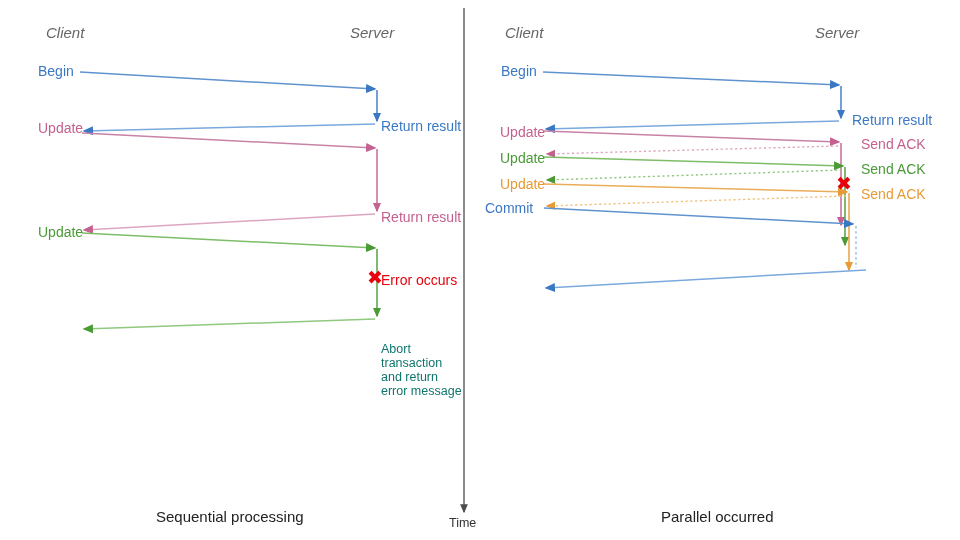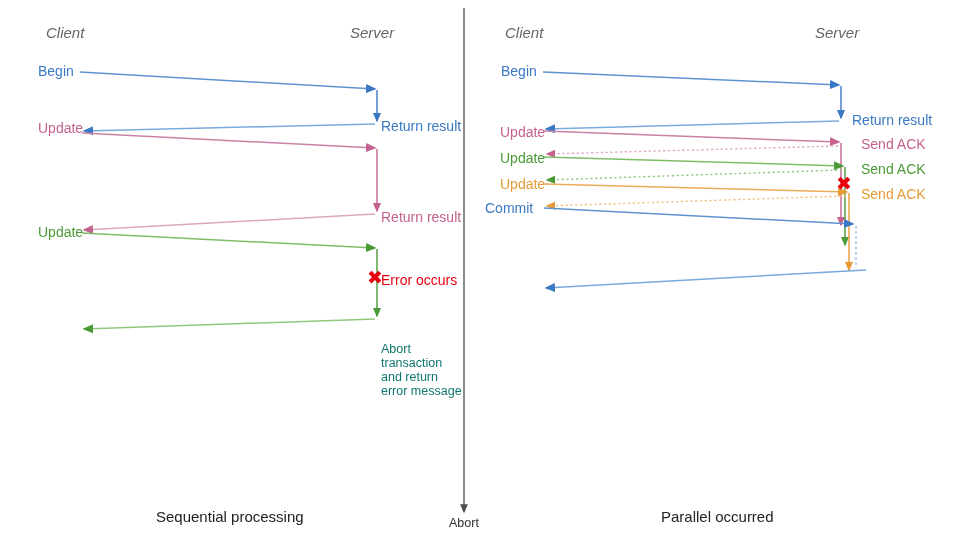--- a/index.html
+++ b/index.html
@@ -103,21 +103,21 @@
   <div class="lbl msg" style="left:381px;top:209px;color:#c4618f;">Return result</div>
   <div class="lbl msg" style="left:38px;top:224px;color:#4a9a36;">Update</div>
 
   <div class="xmark" style="left:367px;top:268px;">✖</div>
   <div class="lbl msg" style="left:381px;top:272px;color:#e8000d;">Error occurs</div>
 
   <div class="lbl blockTxt" style="left:381px;top:320px;width:82px;color:#0f766e;margin-top:22px;">Abort transaction and return error message</div>
 
   <div class="lbl cap" style="left:156px;top:508px;">Sequential processing</div>
 
-  <div class="lbl timeLbl" style="left:449px;top:516px;">Abort</div>
+  <div class="lbl timeLbl" style="left:449px;top:516px;">Time</div>
 
   <div class="lbl hdr" style="left:505px;top:24px;">Client</div>
   <div class="lbl hdr" style="left:815px;top:24px;">Server</div>
 
   <div class="lbl msg" style="left:501px;top:63px;color:#3b78c4;">Begin</div>
   <div class="lbl msg" style="left:852px;top:112px;color:#3b78c4;">Return result</div>
 
   <div class="lbl msg" style="left:500px;top:124px;color:#c4618f;">Update</div>
   <div class="lbl msg" style="left:861px;top:136px;color:#c4618f;">Send ACK</div>
 

